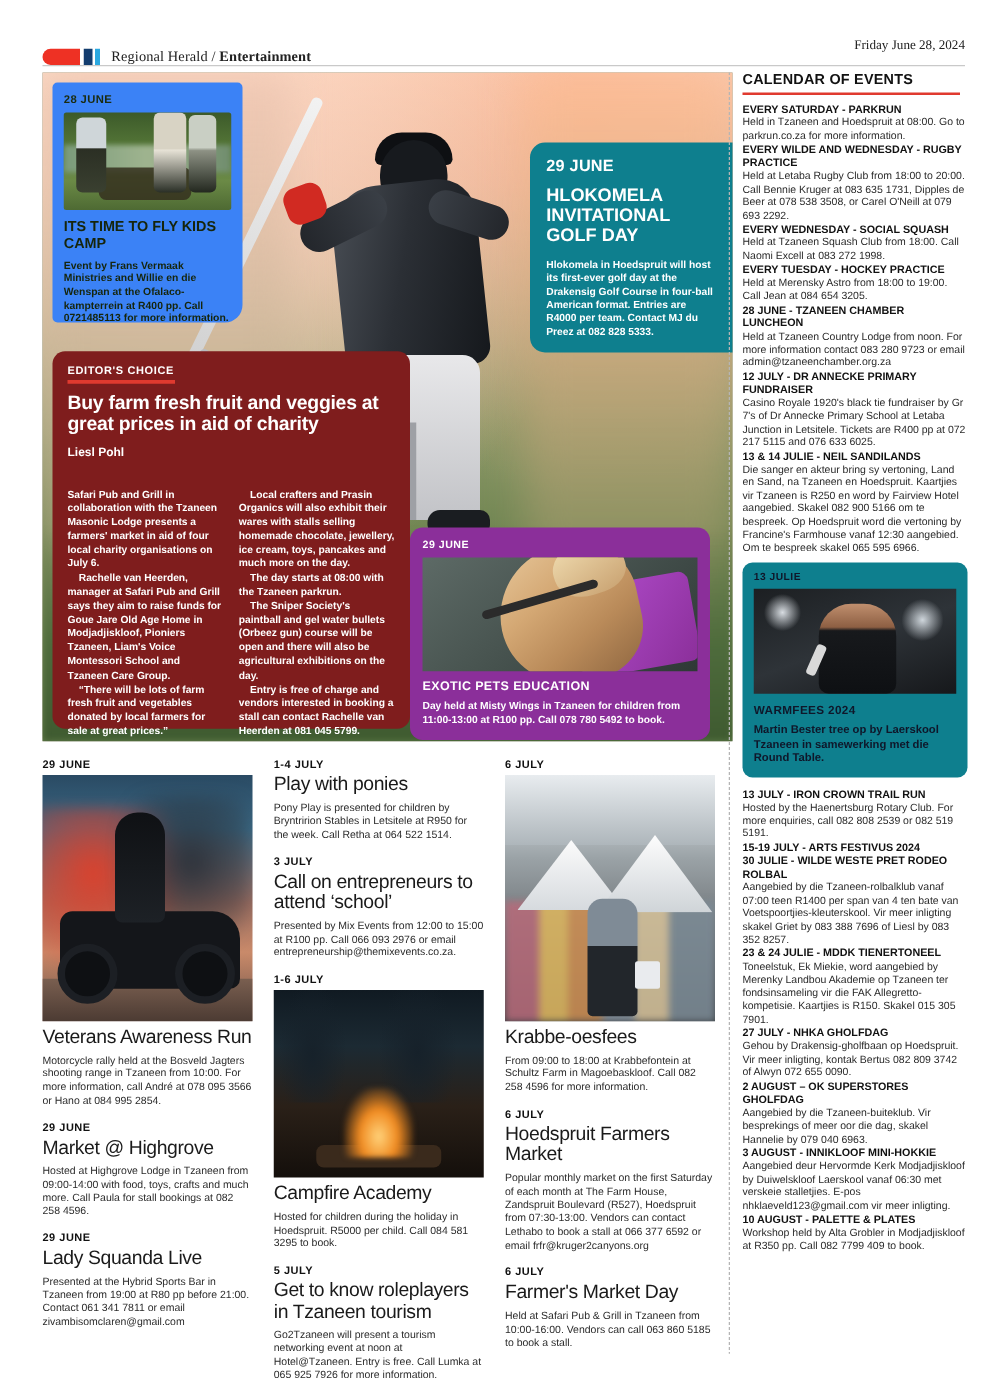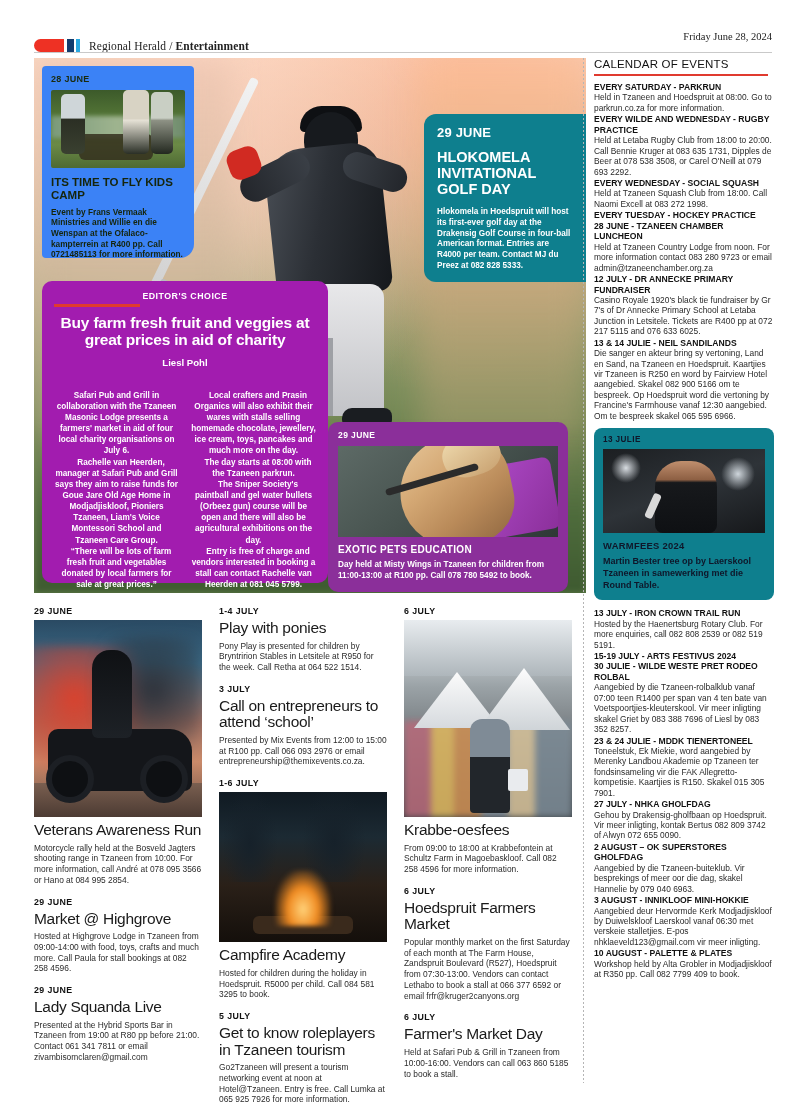--- a/index.html
+++ b/index.html
@@ -137,21 +137,21 @@
   }
   .card-teal-golf .kicker { font-size: 13px; font-weight: bold; letter-spacing:.2px; }
   .card-teal-golf .headline {
     margin-top: 9px; font-size: 14.5px; line-height: 1.12; font-weight: bold; text-transform: uppercase;
   }
   .card-teal-golf .body { margin-top: 9px; font-size: 8.2px; line-height: 1.33; font-weight: bold; }
 
   
   .card-editor {
     position: absolute; left: 42px; top: 281px; width: 286px; height: 302px;
-    background: #a21caf; border-radius: 10px; padding: 10px 12px 10px 12px; color:#fff;text-align:center;
+    background: #7f1d1d; border-radius: 10px; padding: 10px 12px 10px 12px; color:#fff;
   }
   .card-editor .ec-label { font-size: 8.8px; font-weight: bold; letter-spacing: .5px; }
   .card-editor .ec-rule { width: 86px; height: 2.5px; background:#e03a2f; margin: 3px 0 7px 0; }
   .card-editor .ec-head {
     font-size: 15.5px; line-height: 1.1; font-weight: bold; letter-spacing: -.2px;
   }
   .card-editor .ec-byline { margin-top: 9px; font-size: 9.6px; font-weight: bold; }
   .ec-cols { display: flex; gap: 12px; margin-top: 22px; }
   .ec-col { width: 126px; font-size: 8.2px; line-height: 1.36; font-weight: bold; }
   .ec-col p { margin: 0; }
@@ -186,21 +186,21 @@
   .card-purple .body { margin-top: 5px; font-size: 8.2px; line-height: 1.32; font-weight: bold; }
 
   
   .side-divider {
     position: absolute; left: 583px; top: 58px; width: 1px; height: 1025px;
     background: repeating-linear-gradient(to bottom, #b5b5b5 0 2px, transparent 2px 4px);
   }
 
   
   .sidebar { position: absolute; left: 594px; top: 58px; width: 180px; }
-  .sb-title { font-size: 11.5px; font-weight: normal; letter-spacing: .2px; color:#111; }
+  .sb-title { font-size: 11.5px; font-weight: bold; letter-spacing: .2px; color:#111; }
   .sb-rule { width: 174px; height: 2px; background:#e03a2f; margin: 4px 0 6px 0; }
   .sb-item { margin-bottom: 0; }
   .sb-head { font-size: 8.6px; font-weight: bold; line-height: 1.22; color:#111; }
   .sb-body { font-size: 8.4px; line-height: 1.24; color:#2a2a2a; margin-bottom: 1px; }
 
   
   .card-warmfees {
     width: 180px; background:#0e7f8e; border-radius: 8px; padding: 7px 9px 9px 9px;
     color:#0f172a; margin: 7px 0 8px 0;
   }
@@ -354,20 +354,21 @@
       <div class="sb-item">
         <div class="sb-head">EVERY WILDE AND WEDNESDAY - RUGBY PRACTICE</div>
         <div class="sb-body">Held at Letaba Rugby Club from 18:00 to 20:00. Call Bennie Kruger at 083 635 1731, Dipples de Beer at 078 538 3508, or Carel O'Neill at 079 693 2292.</div>
       </div>
       <div class="sb-item">
         <div class="sb-head">EVERY WEDNESDAY - SOCIAL SQUASH</div>
         <div class="sb-body">Held at Tzaneen Squash Club from 18:00. Call Naomi Excell at 083 272 1998.</div>
       </div>
       <div class="sb-item">
         <div class="sb-head">EVERY TUESDAY - HOCKEY PRACTICE</div>
+        <div class="sb-body">Held at Merensky Astro from 18:00 to 19:00. Call Jean at 084 654 3205.</div>
       </div>
       <div class="sb-item">
         <div class="sb-head">28 JUNE - TZANEEN CHAMBER LUNCHEON</div>
         <div class="sb-body">Held at Tzaneen Country Lodge from noon. For more information contact 083 280 9723 or email admin@tzaneenchamber.org.za</div>
       </div>
       <div class="sb-item">
         <div class="sb-head">12 JULY - DR ANNECKE PRIMARY FUNDRAISER</div>
         <div class="sb-body">Casino Royale 1920's black tie fundraiser by Gr 7's of Dr Annecke Primary School at Letaba Junction in Letsitele. Tickets are R400 pp at 072 217 5115 and 076 633 6025.</div>
       </div>
       <div class="sb-item">

